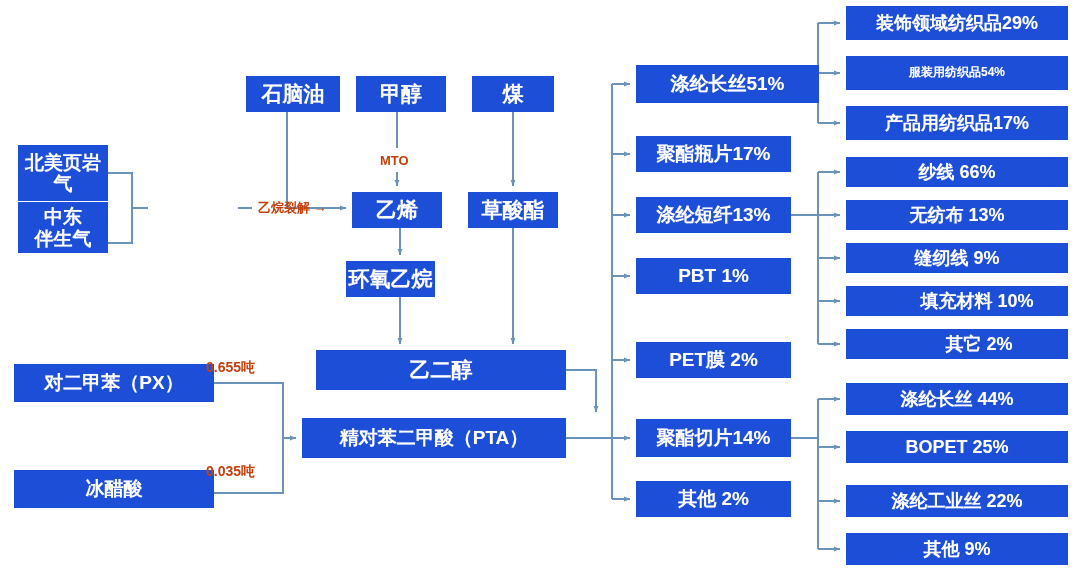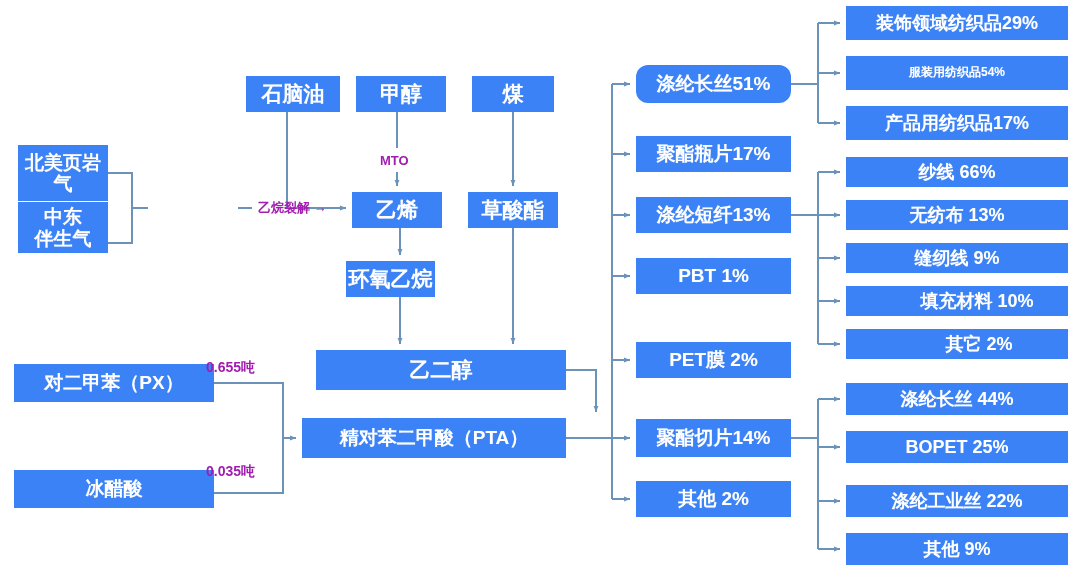--- a/index.html
+++ b/index.html
@@ -6,35 +6,35 @@
   #stage{
     position:relative;
     width:1080px;height:578px;
     background:#ffffff;
     font-family:"Liberation Sans","DejaVu Sans",sans-serif;
     overflow:hidden;
   }
   #wires{position:absolute;left:0;top:0;width:1080px;height:578px;pointer-events:none;}
   .node{
     position:absolute;
-    background:#3b82f6;
+    background:#1d4ed8;
     color:#ffffff;
     font-weight:bold;
     display:flex;
     align-items:center;
     justify-content:center;
     text-align:center;
     line-height:1.12;
     box-sizing:border-box;
     letter-spacing:0px;
     text-shadow:0 0 1px rgba(255,255,255,.25);
   }
   .edgelabel{
     position:absolute;
-    color:#a21caf;
+    color:#c2410c;
     font-weight:bold;
     font-size:13px;
     white-space:nowrap;
     display:flex;
     align-items:center;
     justify-content:center;
   }
 </style>
 </head>
 <body>
@@ -168,21 +168,21 @@
   </div>
 
   <div class="edgelabel" style="left:206px;top:358px;height:20px;font-size:14px;">
     <span>0.655吨</span>
   </div>
 
   <div class="edgelabel" style="left:206px;top:462px;height:20px;font-size:14px;">
     <span>0.035吨</span>
   </div>
 
-  <div class="node" style="left:636px;top:65px;width:155px;height:38px;font-size:19px;border-radius:12px;">
+  <div class="node" style="left:636px;top:65px;width:183px;height:38px;font-size:19px;">
     <span>涤纶长丝51%</span>
   </div>
 
   <div class="node" style="left:636px;top:136px;width:155px;height:36px;font-size:19px;">
     <span>聚酯瓶片17%</span>
   </div>
 
   <div class="node" style="left:636px;top:197px;width:155px;height:36px;font-size:19px;">
     <span>涤纶短纤13%</span>
   </div>

